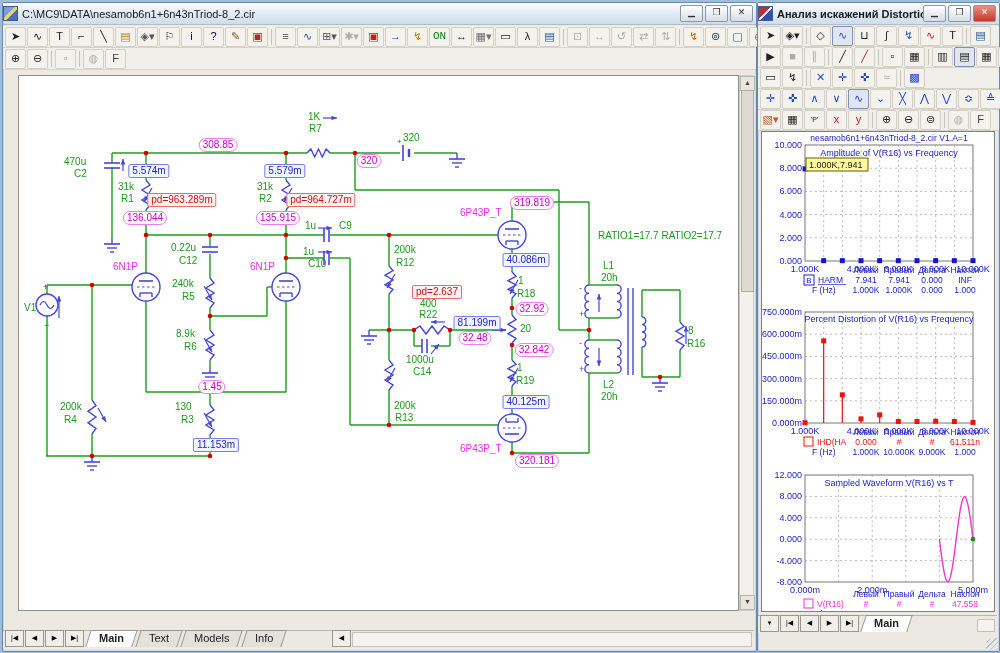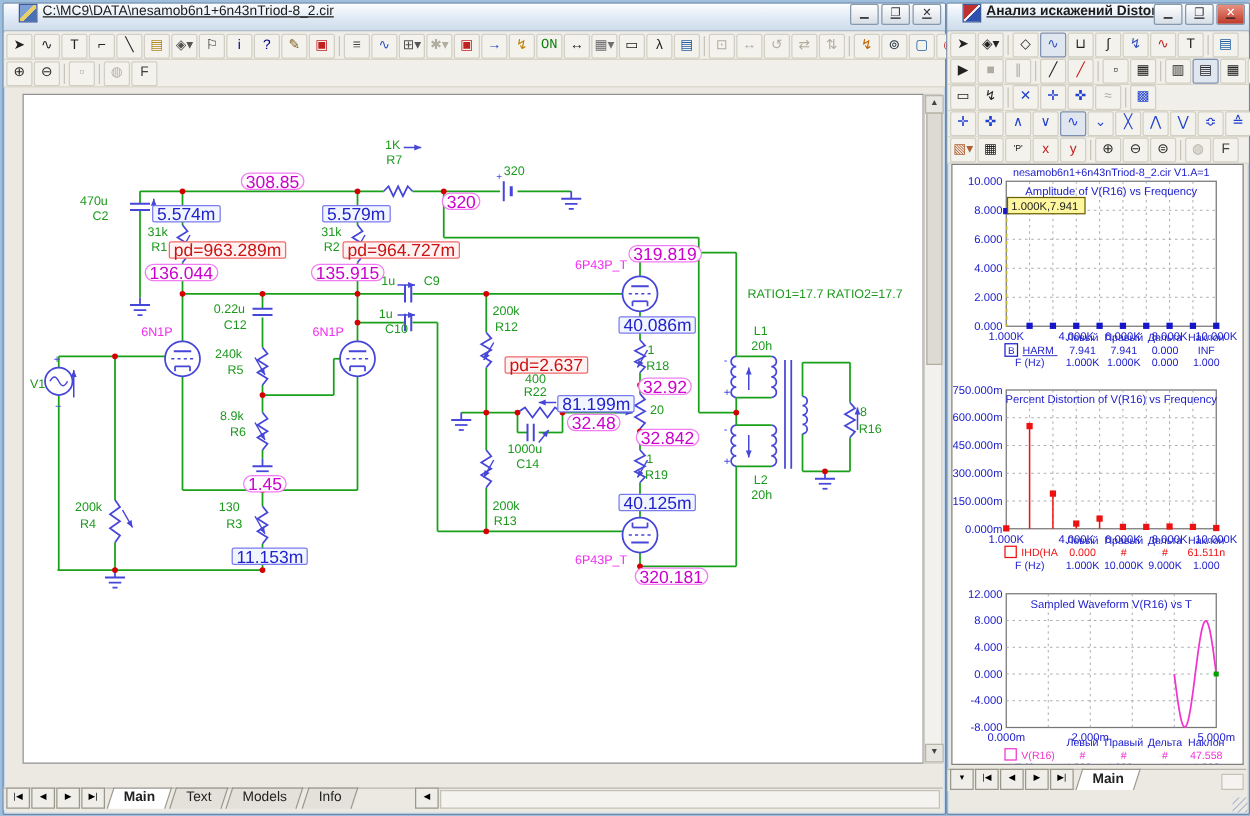--- a/index.html
+++ b/index.html
@@ -1,40 +1,40 @@
 <!DOCTYPE html>
 <html><head>
 <meta charset="utf-8">
 <style>
   html,body{margin:0;padding:0;background:#9ebedd;width:1000px;height:653px;overflow:hidden;
     font-family:"Liberation Sans","DejaVu Sans",sans-serif;}
   .win{position:absolute;background:#ece9e2;border:1px solid #6d87a8;border-radius:2px;
        box-shadow:0 0 0 1px #c7d9ec inset;}
   .titlebar{position:absolute;left:0;top:0;right:0;height:22px;
     background:linear-gradient(#fbfdff,#dde8f4 60%,#cfdcea);border-bottom:1px solid #aebdcd;
-    display:flex;font-size:11px;color:#1a1a1a;padding-left:12px;box-sizing:border-box;text-decoration:underline;}
+    display:flex;align-items:center;font-size:11px;color:#1a1a1a;padding-left:0;box-sizing:border-box;}
   .titlebar .ttl{flex:1;white-space:nowrap;overflow:hidden;}
   .appicon{width:13px;height:13px;margin-right:4px;flex:0 0 auto;border:1px solid #3a5a9a;
     background:linear-gradient(135deg,#7e9fd6 0 40%,#e8d06a 40% 60%,#4a6fb5 60%);}
   .winbtns{display:flex;gap:2px;margin-right:3px;}
   .wbtn{width:21px;height:15px;border:1px solid #8798a8;border-radius:2px;
     background:linear-gradient(#ffffff,#d7dee6);font-size:9px;line-height:13px;text-align:center;color:#333;}
   .wbtn.close-red{background:linear-gradient(#e89080,#c0392b);color:#fff;}
   .tb{position:absolute;left:0;right:0;display:flex;align-items:center;gap:1px;padding:1px 2px;
       background:#f0efe9;border-bottom:1px solid #d8d4c8;box-sizing:border-box;}
   .tbtn{width:19px;height:18px;border:1px solid #d2cfc4;border-radius:2px;background:#f4f2ec;
     font-size:11px;line-height:17px;text-align:center;color:#222;flex:0 0 auto;overflow:hidden;white-space:nowrap;}
   .tbtn.dis{color:#b0aca0;}
   .tbtn.pressed{background:#e0e6f0;border-color:#8090b0;}
   .tsep{width:1px;height:16px;background:#c8c4b8;margin:0 2px;flex:0 0 auto;}
   .canvas{position:absolute;background:#ffffff;border:1px solid #8f8f8f;box-sizing:border-box;}
   .sc-label{position:absolute;font-size:10px;white-space:nowrap;}
   .sc-green{color:#1d9a1d;}
   .sc-tube{color:#f02cf0;}
-  .sc-box{position:absolute;font-size:14px;white-space:nowrap;padding:0 3px;line-height:12px;
+  .sc-box{position:absolute;font-size:10px;white-space:nowrap;padding:0 3px;line-height:12px;
     transform:translate(-50%,-50%);border-radius:2px;}
   .sc-node{color:#cc00cc;border:1px solid #f27df2;border-radius:7px;background:#fffdff;}
   .sc-cur{color:#2222cc;border:1px solid #7b7bf0;background:#f0f5ff;}
   .sc-pow{color:#cc1111;border:1px solid #ef6a6a;background:#fff2f2;}
   .scrollv{position:absolute;width:15px;background:#f2f1ee;border:1px solid #cfcdc6;box-sizing:border-box;}
   .sbtn{position:absolute;left:0;width:13px;height:13px;background:#e8e6e0;border:1px solid #b8b5aa;
     font-size:7px;text-align:center;line-height:12px;color:#444;}
   .sthumb{position:absolute;left:1px;width:11px;background:#dcdad2;border:1px solid #b0ada2;}
   .tabbar{position:absolute;display:flex;align-items:flex-end;background:#ece9e2;
     border-top:1px solid #b8b5aa;box-sizing:border-box;}

